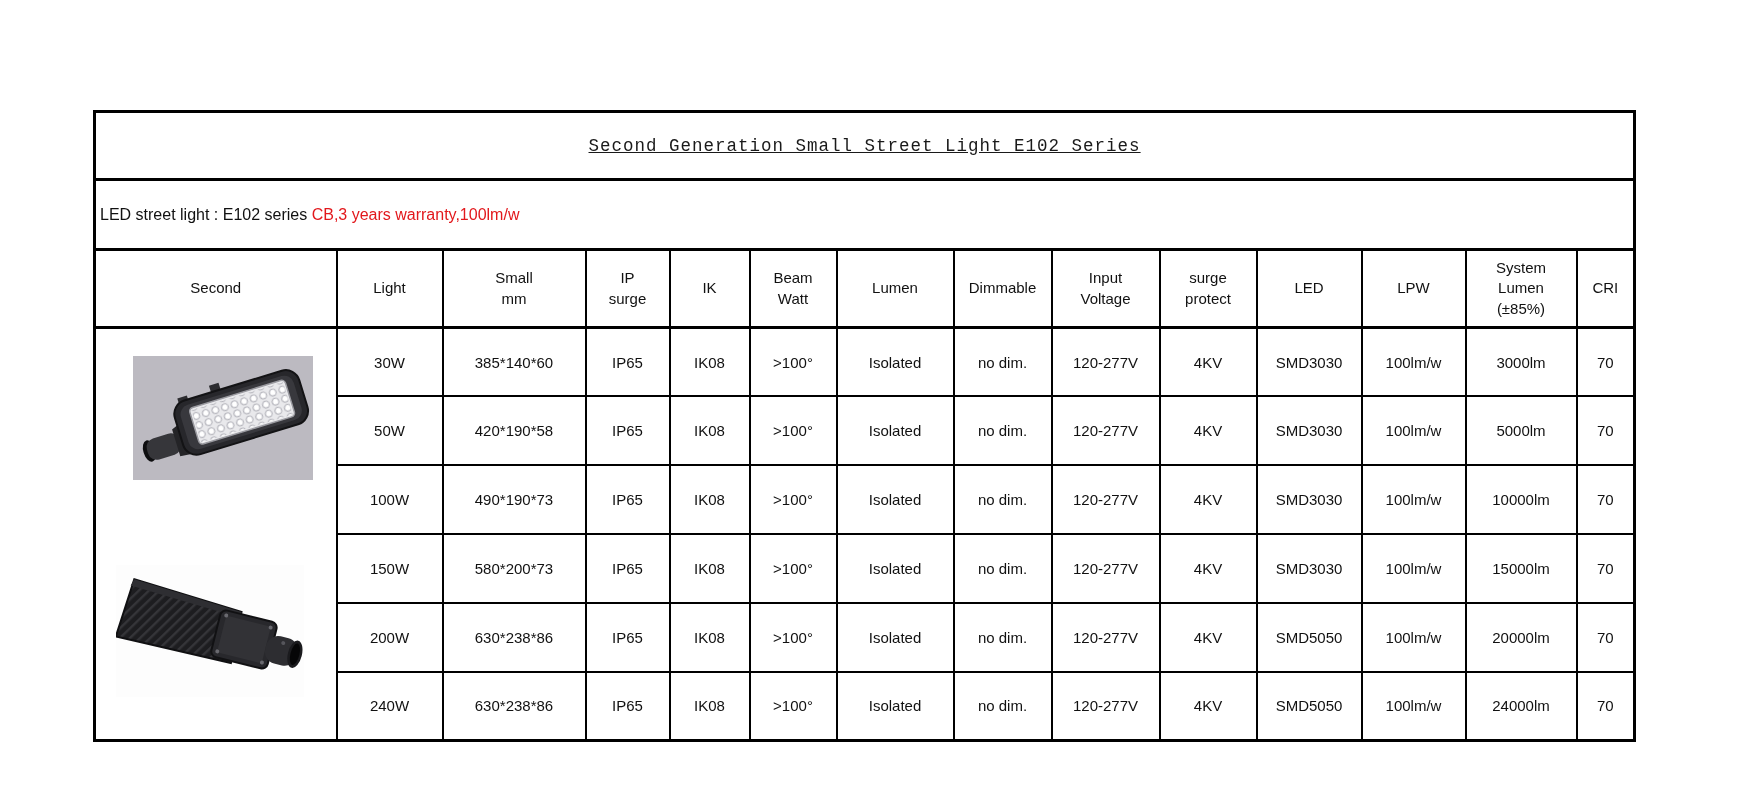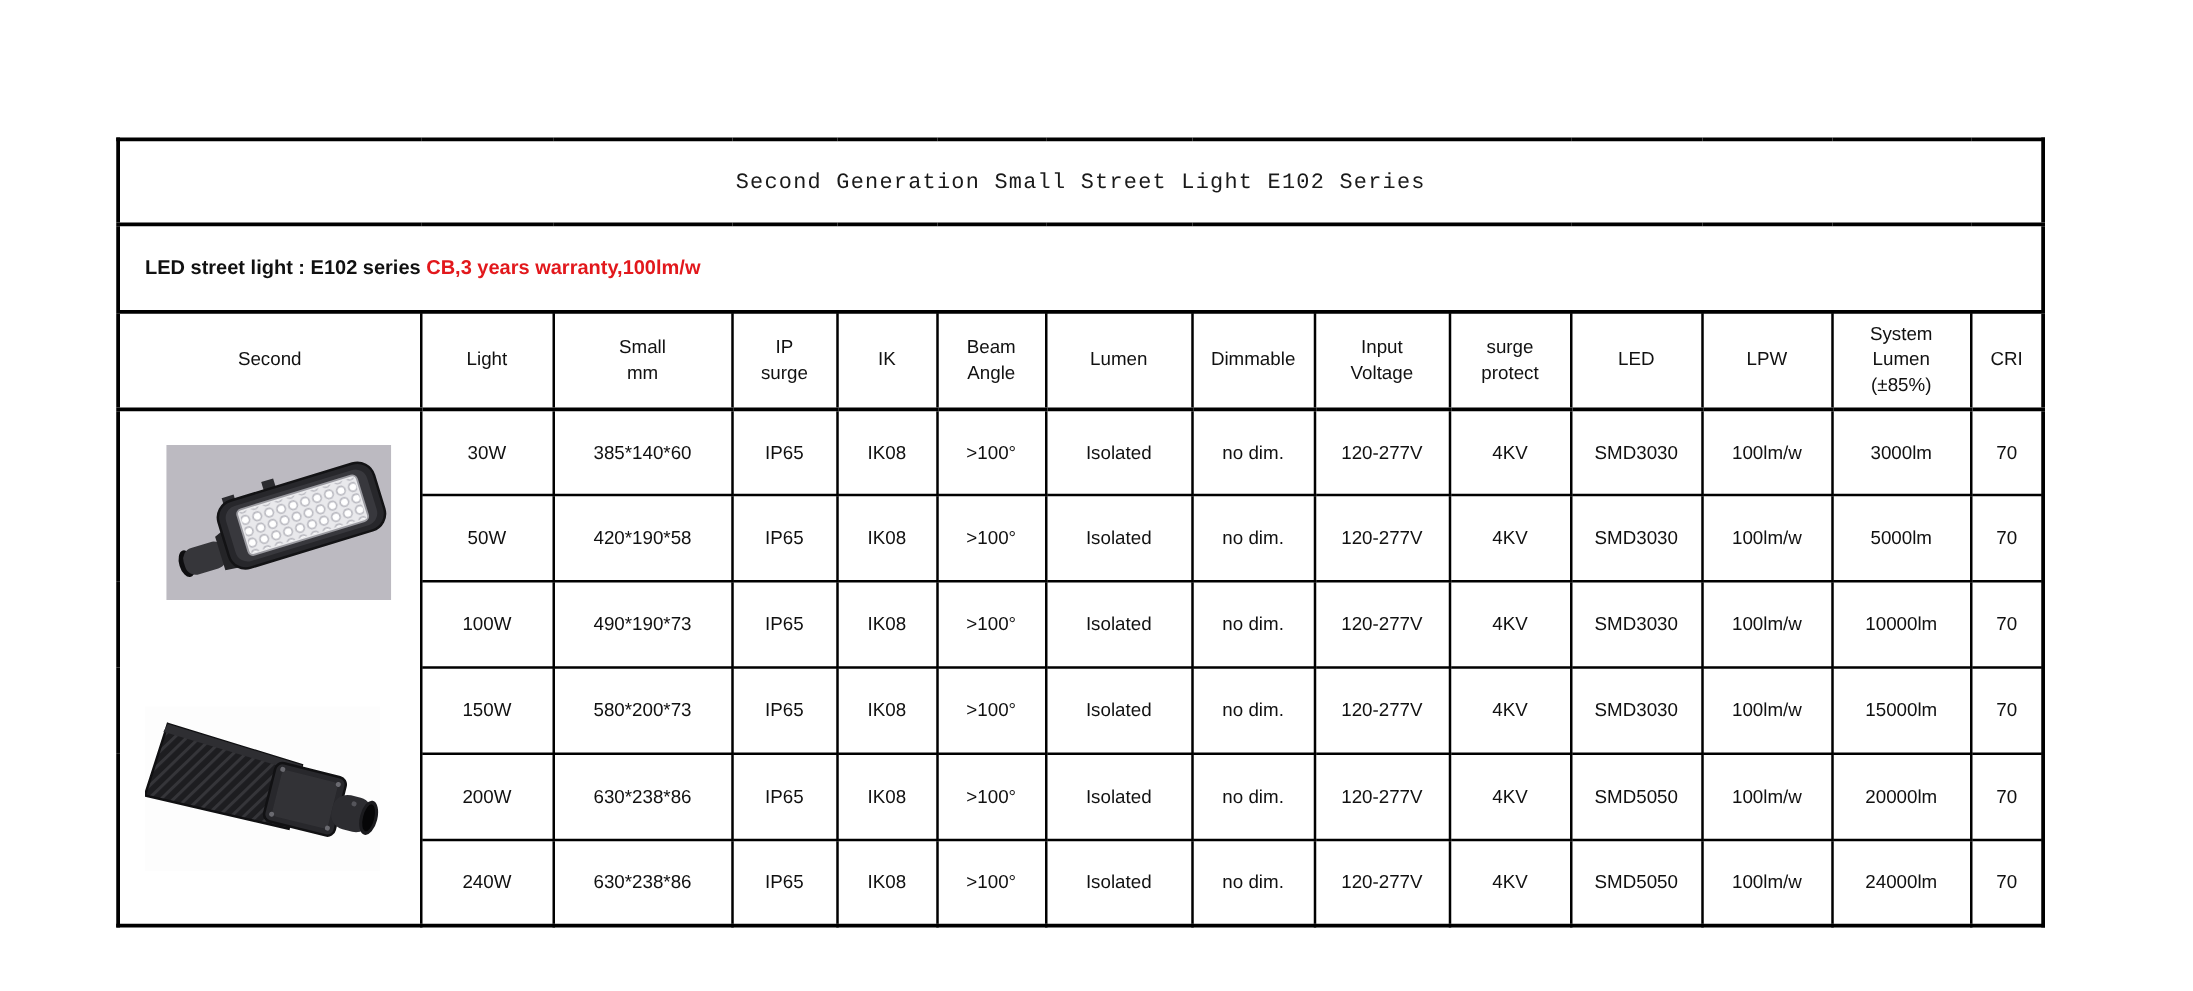--- a/index.html
+++ b/index.html
@@ -29,28 +29,29 @@
     padding:0;
     overflow:hidden;
   }
   tr.title-row td {
     height:68px;
     border-bottom:3px solid #000;
     font-family:"Liberation Mono", "DejaVu Sans Mono", monospace;
     font-size:17.5px;
     letter-spacing:1px;
     color:#1a1a1a;
+    text-decoration:underline;
   }
   tr.subtitle-row td {
     height:70px;
     border-bottom:3px solid #000;
     text-align:left;
-    padding-left:20px;
+    padding-left:4px;
     font-size:16px;
-    font-weight:bold;
+    font-weight:normal;
   }
   tr.subtitle-row .sub-red { color:#e2181c; }
   tr.header-row th {
     height:78px;
     border-bottom:3px solid #000;
     white-space:pre-line;
     line-height:1.35;
   }
   tr.data-row td { height:66px; }
   td.picture-cell { vertical-align:top; }
@@ -91,21 +92,21 @@
 
     <tr class="header-row">
       <th>Second</th>
       <th>Light</th>
       <th>Small
 mm</th>
       <th>IP
 surge</th>
       <th>IK</th>
       <th>Beam
-Angle</th>
+Watt</th>
       <th>Lumen</th>
       <th>Dimmable</th>
       <th>Input
 Voltage</th>
       <th>surge
 protect</th>
       <th>LED</th>
       <th>LPW</th>
       <th>System
 Lumen

